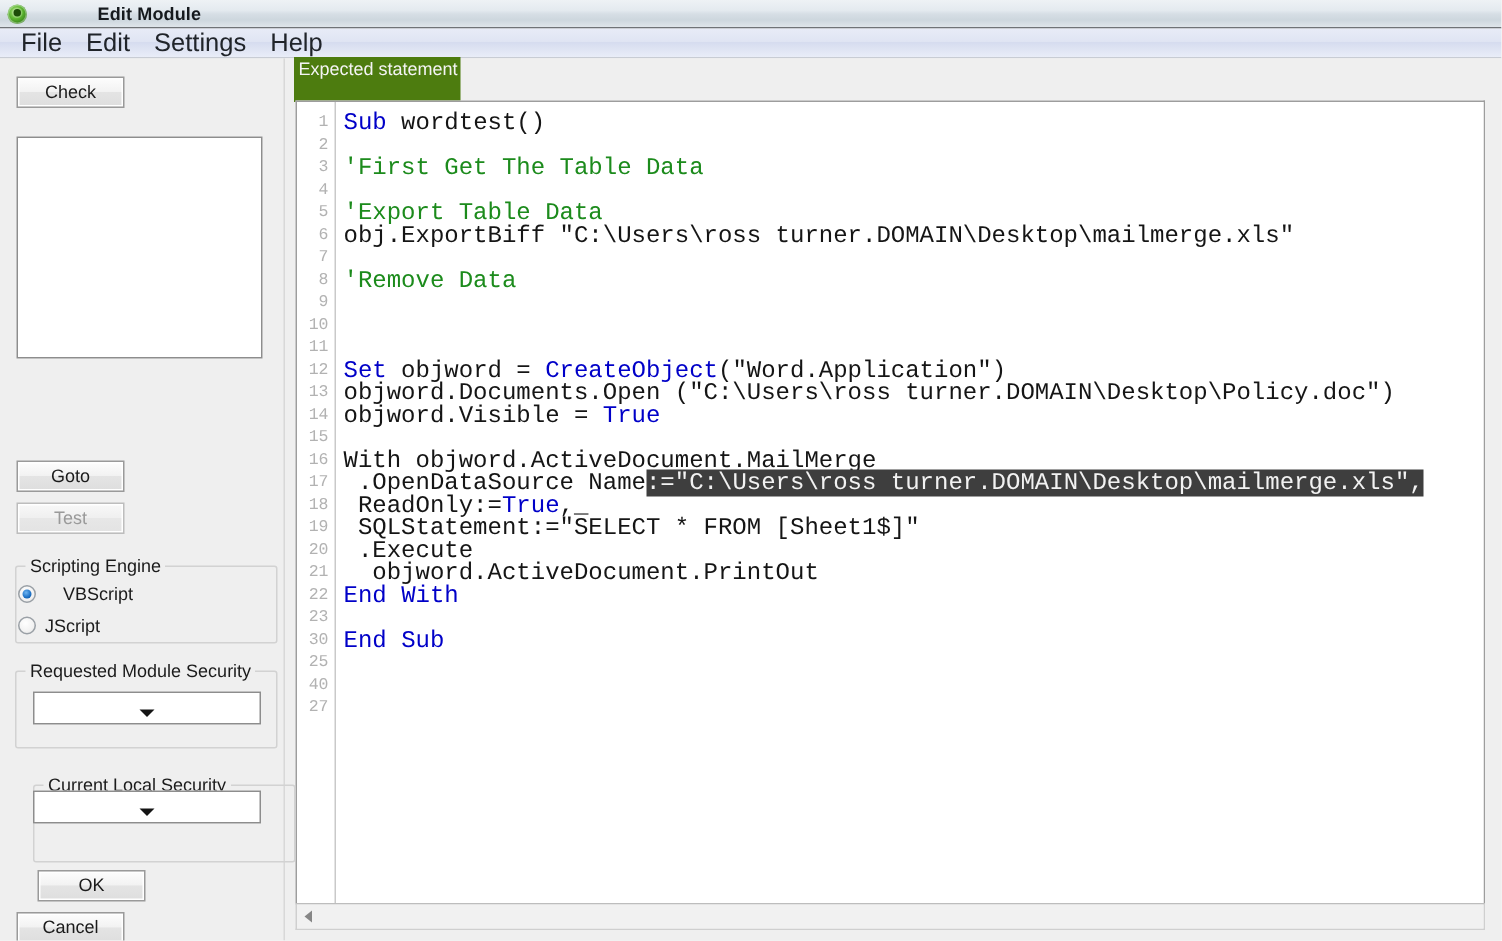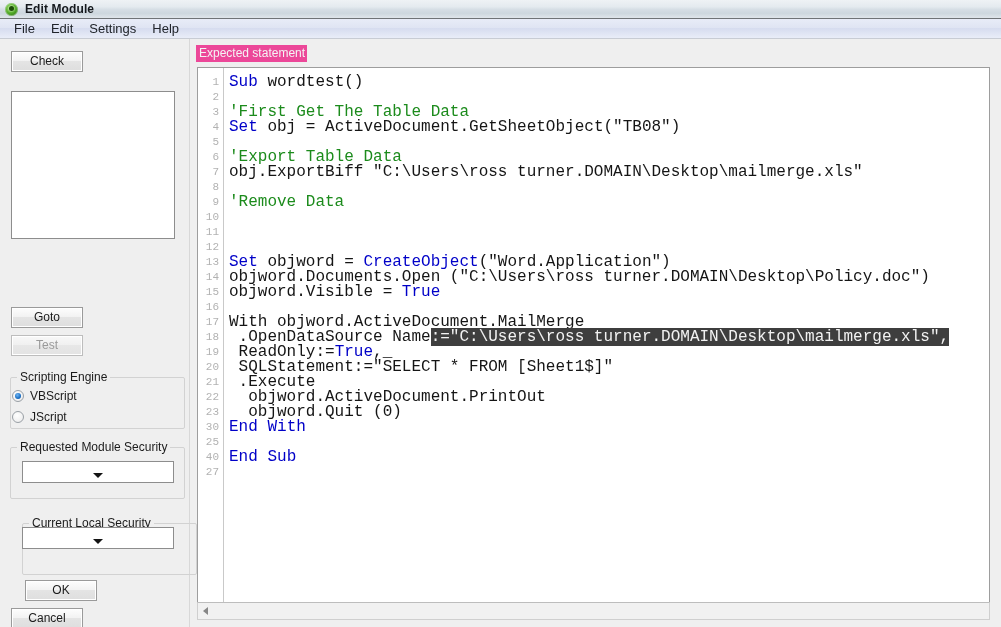--- a/index.html
+++ b/index.html
@@ -31,20 +31,21 @@
   #titlebar {
     height: 19px;
     flex: 0 0 19px;
     background: linear-gradient(to bottom,
         #eef2f5 0%, #e4eaef 38%, #d6dee5 52%, #cdd7de 74%, #dfe5ea 100%);
     border-bottom: 1px solid #6f7377;
     display: flex;
     align-items: center;
     padding-left: 5px;
     box-sizing: border-box;
+    gap: 40px;
   }
   #app-icon {
     width: 13px;
     height: 13px;
     border-radius: 50%;
     background: radial-gradient(circle at 42% 38%, #b7e98c 0%, #5cb430 42%, #2f7a14 78%, #205409 100%);
     box-shadow: inset 0 0 0 1px rgba(255,255,255,.35);
     position: relative;
     flex: 0 0 13px;
   }
@@ -71,21 +72,21 @@
     flex: 0 0 20px;
     background: linear-gradient(to bottom, #e8ecf7 0%, #dfe4f3 48%, #d6dcef 49%, #e9edf8 100%);
     border-bottom: 1px solid #c8ccd4;
     display: flex;
     align-items: center;
     padding-left: 6px;
     box-sizing: border-box;
   }
   .menu-item {
     padding: 2px 8px;
-    font-size: 13px;
+    font-size: 17px;
     color: #20242a;
     cursor: default;
     line-height: 14px;
   }
 
   
   #body-area {
     flex: 1 1 auto;
     display: flex;
     position: relative;
@@ -248,26 +249,26 @@
   #error-bar {
     flex: 0 0 28px;
     height: 28px;
     display: flex;
     align-items: center;
     padding-left: 6px;
     background: #efefef;
     box-sizing: border-box;
   }
   #error-message {
-    background: #ec4899;
+    background: #4d7c0f;
     color: #f4f4f4;
     font-family: "Liberation Sans", sans-serif;
     font-size: 12px;
     line-height: 15px;
-    padding: 1px 2px 1px 3px;
+    padding: 1px 2px 14px 3px;
     white-space: nowrap;
   }
 
   #editor-outer {
     flex: 1 1 auto;
     margin: 0 11px 0 7px;
     border: 1px solid #9d9d9d;
     border-bottom: none;
     background: #ffffff;
     display: flex;
@@ -394,21 +395,21 @@
 
       <div id="error-listbox"></div>
 
       <button class="btn" id="btn-goto">Goto</button>
 
       <button class="btn disabled" id="btn-test" disabled="">Test</button>
 
       <div class="groupbox" id="gb-engine">
         <span class="gb-title">Scripting Engine</span>
       </div>
-      <div class="radio-row" style="top:350px;">
+      <div class="radio-row" style="top:350px;gap:12px;">
         <span class="radio checked"></span>
         <span>VBScript</span>
       </div>
       <div class="radio-row" style="top:371px;">
         <span class="radio"></span>
         <span>JScript</span>
       </div>
 
       <div class="groupbox" id="gb-reqsec">
         <span class="gb-title">Requested Module Security</span>
@@ -465,40 +466,38 @@
               <div class="ln">23</div>
               <div class="ln">30</div>
               <div class="ln">25</div>
               <div class="ln">40</div>
               <div class="ln">27</div>
             </div>
           <div id="code-lines">
               <div class="cl"><span class="kw">Sub</span><span> wordtest()</span></div>
               <div class="cl">&nbsp;</div>
               <div class="cl"><span class="cmt">'First Get The Table Data</span></div>
-              <div class="cl"><span class="kw">Set</span><span> obj = </span><span>ActiveDocument</span><span>.GetSheetObject("TB08")</span></div>
               <div class="cl">&nbsp;</div>
               <div class="cl"><span class="cmt">'Export Table Data</span></div>
               <div class="cl"><span>obj.ExportBiff "C:\Users\ross turner.DOMAIN\Desktop\mailmerge.xls"</span></div>
               <div class="cl">&nbsp;</div>
               <div class="cl"><span class="cmt">'Remove Data</span></div>
               <div class="cl">&nbsp;</div>
               <div class="cl">&nbsp;</div>
               <div class="cl">&nbsp;</div>
               <div class="cl"><span class="kw">Set</span><span> objword = </span><span class="fn">CreateObject</span><span>("Word.Application")</span></div>
               <div class="cl"><span>objword.Documents.Open ("C:\Users\ross turner.DOMAIN\Desktop\Policy.doc")</span></div>
               <div class="cl"><span>objword.Visible = </span><span class="kw">True</span></div>
               <div class="cl">&nbsp;</div>
               <div class="cl"><span>With objword.ActiveDocument.MailMerge</span></div>
               <div class="cl"><span> .OpenDataSource Name</span><span class="sel">:="C:\Users\ross turner.DOMAIN\Desktop\mailmerge.xls",</span></div>
               <div class="cl"><span> ReadOnly:=</span><span class="kw">True</span><span>,_</span></div>
               <div class="cl"><span> SQLStatement:="SELECT * FROM [Sheet1$]"</span></div>
               <div class="cl"><span> .Execute</span></div>
               <div class="cl"><span>  objword.ActiveDocument.PrintOut</span></div>
-              <div class="cl"><span>  objword.Quit (0)</span></div>
               <div class="cl"><span class="kw">End</span><span> </span><span class="kw">With</span></div>
               <div class="cl">&nbsp;</div>
               <div class="cl"><span class="kw">End</span><span> </span><span class="kw">Sub</span></div>
             </div>
         </div>
       </div>
 
       <div id="hscroll">
         <div id="hs-left"></div>
         <div id="hs-track"></div>

